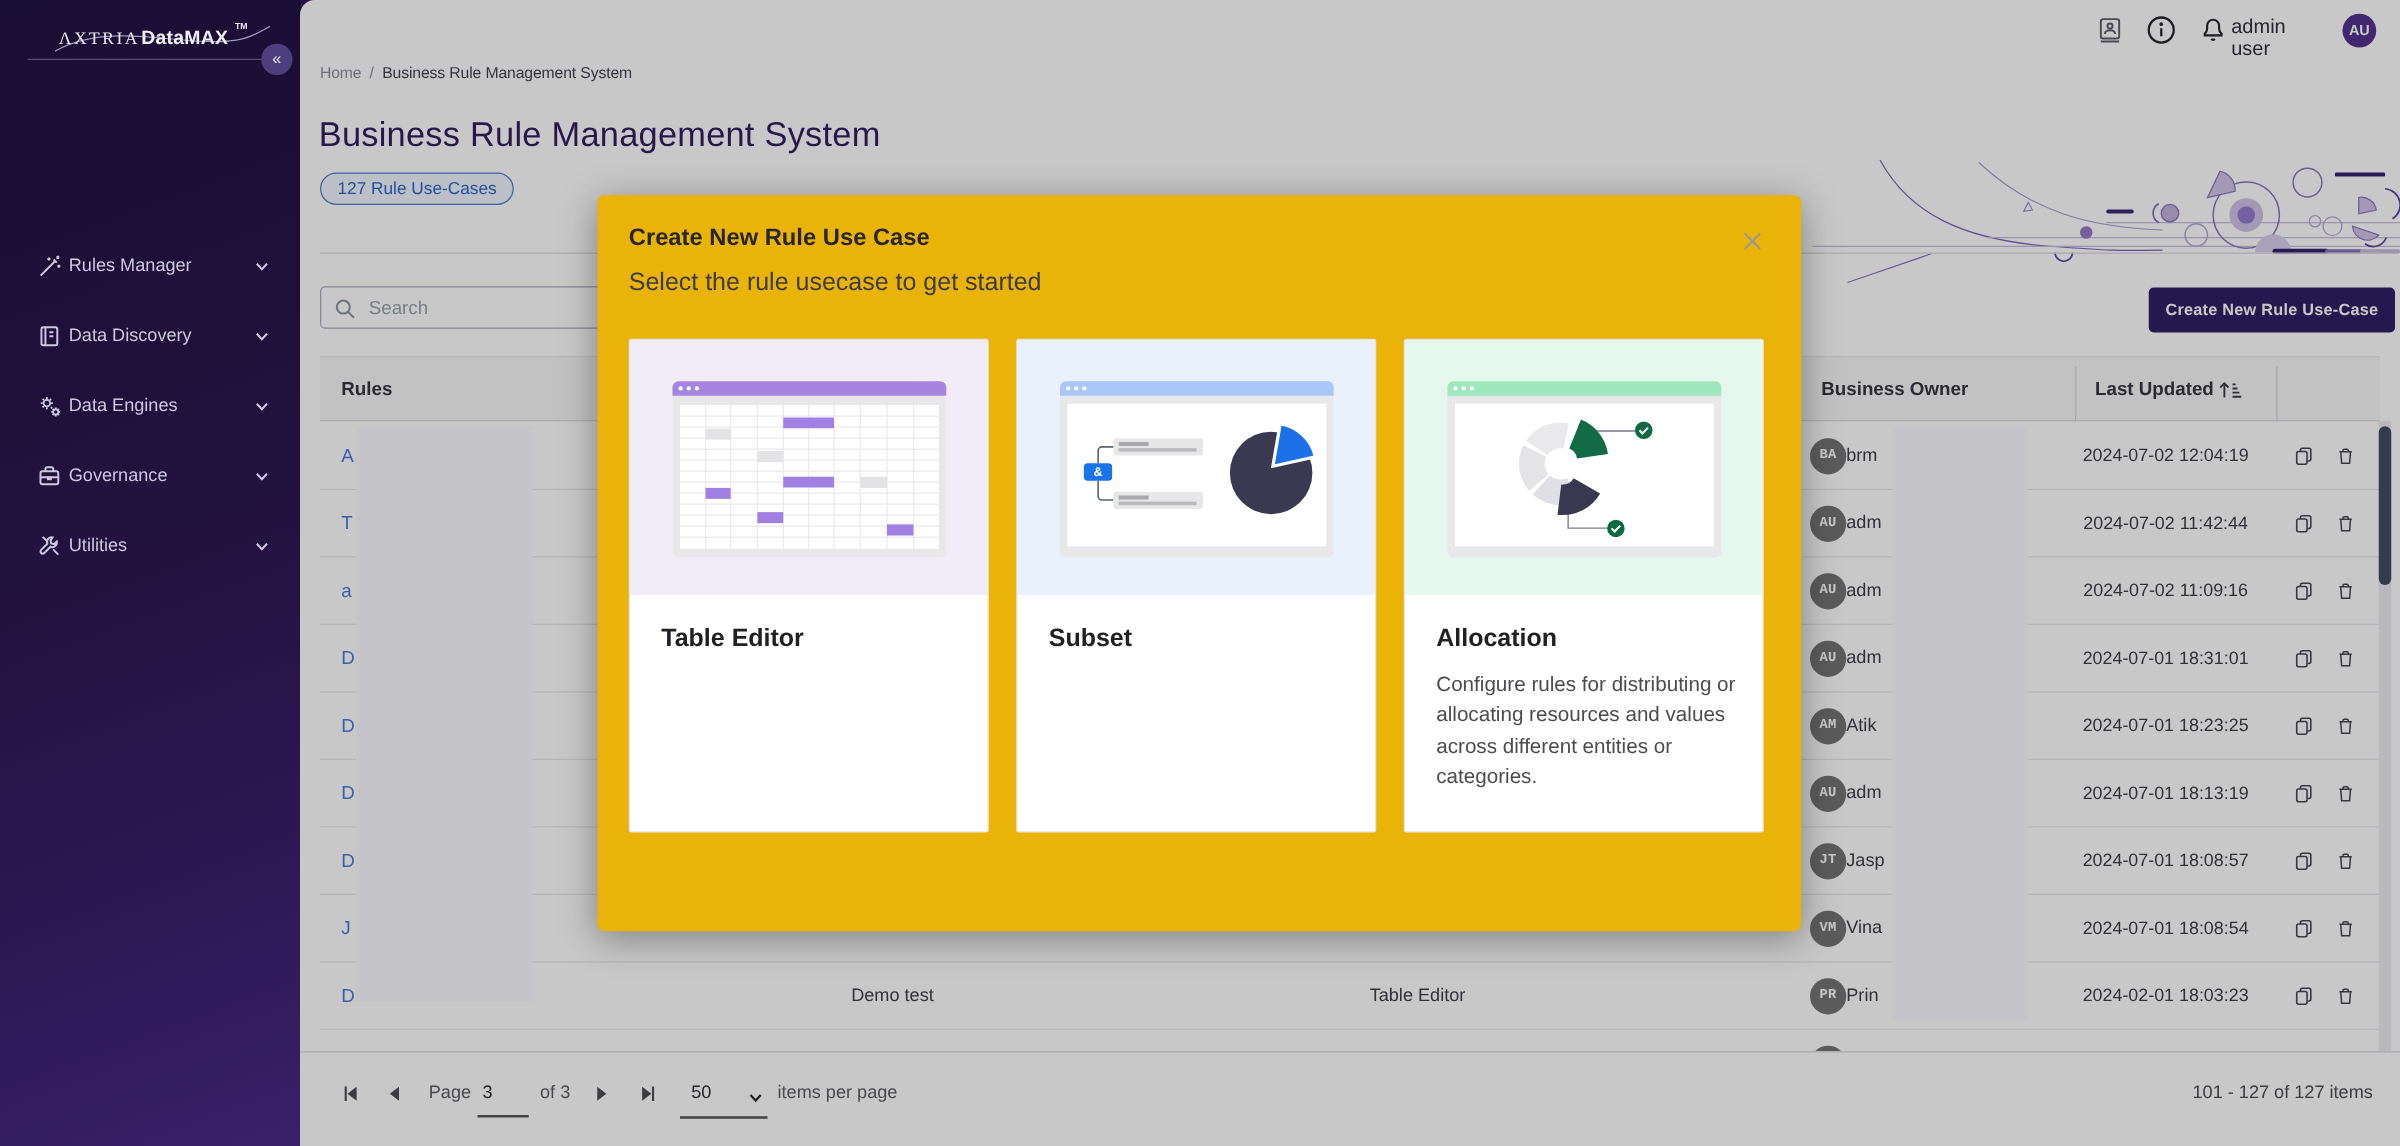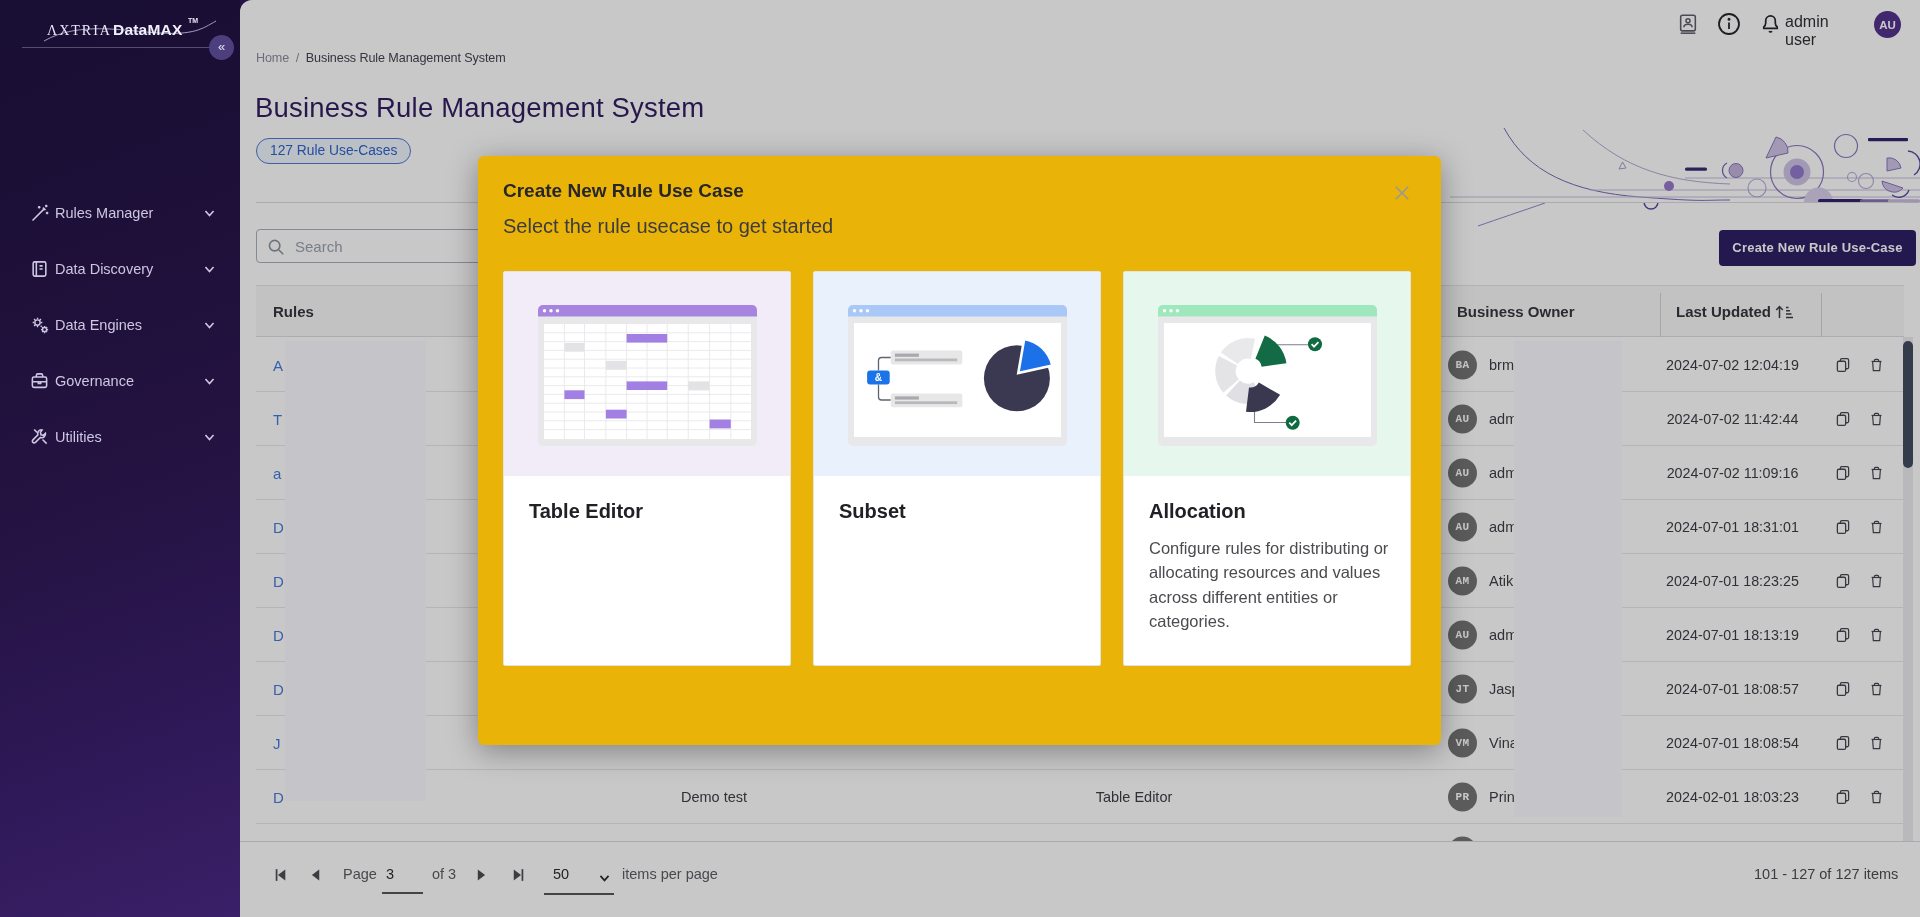--- a/index.html
+++ b/index.html
@@ -33,21 +33,21 @@
 .createbtn { position:absolute; left:1479px; top:230px; width:197px; height:36px; background:#2c1e62; border-radius:4px; color:#fff; font-size:13px; font-weight:700; text-align:center; line-height:36px; letter-spacing:0.2px; }
 
 #table { position:absolute; left:16px; top:285px; width:1648px; height:556px; border-top:1px solid #e4e4e8; }
 .thead { position:absolute; left:0; top:0; width:1648px; height:51px; background:#f7f7f8; border-bottom:1px solid #dcdce0; font-weight:700; font-size:15px; color:#34343c; }
 .th { position:absolute; top:0; height:51px; display:flex; align-items:center; }
 .row { position:absolute; left:0; width:1648px; height:54px; border-bottom:1px solid #e7e7ea; }
 .nm { position:absolute; left:17px; top:50%; transform:translateY(-50%); color:#4479dd; font-size:15px; font-weight:500; }
 .ctxt { position:absolute; top:50%; transform:translate(-50%,-50%); font-size:14.5px; color:#3c3c42; }
 .owner { position:absolute; left:1192px; top:50%; transform:translateY(-50%); display:flex; align-items:center; }
 .owner .avatar { width:29px; height:29px; background:#737373; font-size:11px; letter-spacing:0.3px;font-family:Liberation Mono, monospace; }
-.owner .onm { margin-left:12px; font-size:14.5px; color:#3c3c42; }
+.owner .onm { font-size:14.5px; color:#3c3c42; }
 .date { position:absolute; left:1396px; width:161px; top:50%; transform:translateY(-50%); text-align:center; font-size:14.3px; color:#3c3c42; }
 .acts { position:absolute; left:1565px; top:50%; transform:translateY(-50%); width:83px; height:18px; }
 .acts .cp { position:absolute; left:13px; top:0; }
 .acts .tr { position:absolute; left:47px; top:0; }
 #table { overflow:hidden; }
 .skel { position:absolute; background:#fbfcff; z-index:5; }
 .sbar-track { position:absolute; left:1663px; top:337px; width:10px; height:504px; background:#ececef; border-radius:0; }
 .sbar-thumb { position:absolute; left:0; top:4px; width:10px; height:127px; background:#414b5d; border-radius:5px; }
 
 #pager { position:absolute; left:0px; top:841px; width:1680px; height:76px; border-top:1px solid #d9d9de; background:#fff; font-size:14.5px; color:#5c5c60; }

